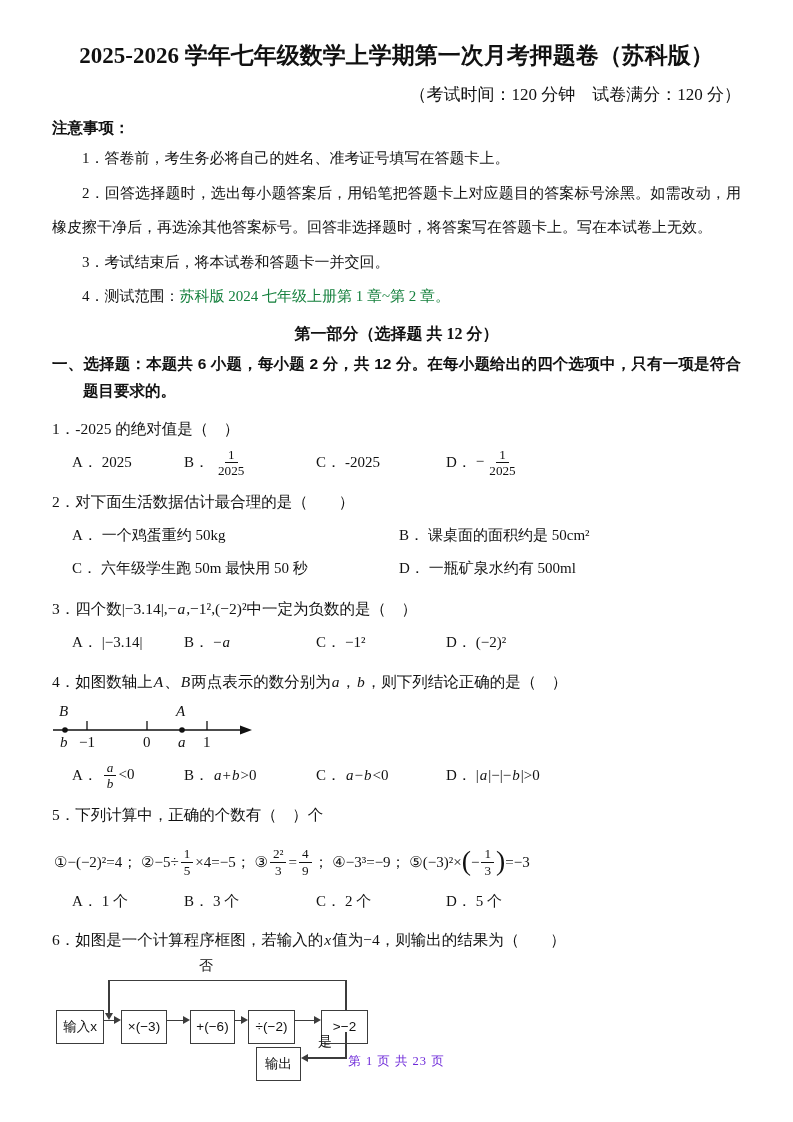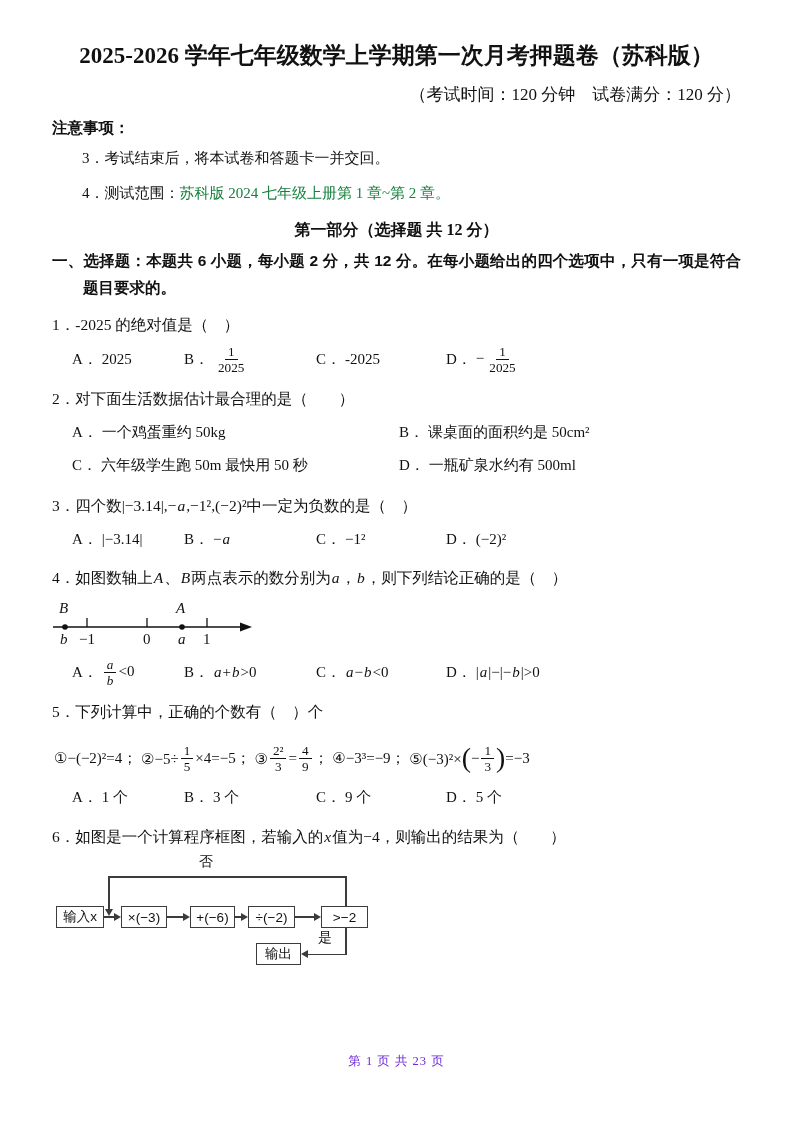--- a/index.html
+++ b/index.html
@@ -34,41 +34,43 @@
   .frac .den{padding:0 3px;}
   .bigp{font-size:1.85em;font-weight:400;line-height:1;position:relative;top:-1px;}
   .expr{display:flex;flex-wrap:wrap;align-items:center;margin:8px 0 0 2px;font-size:15px;min-height:44px;}
   
   .numline{margin:2px 0 0 0;}
   .numline text{font-family:"Liberation Serif","DejaVu Serif",serif;font-size:15px;fill:#111;}
   .numline .it{font-style:italic;}
   
   .flow{position:relative;width:340px;height:112px;margin:4px 0 0 2px;
     font-family:"Liberation Sans","DejaVu Sans",sans-serif;font-size:13.5px;}
-  .fbox{position:absolute;height:22px;border:1.5px solid #3c3c3c;box-sizing:border-box;
+  .fbox{position:absolute;height:34px;border:1.5px solid #3c3c3c;box-sizing:border-box;
     display:flex;align-items:center;justify-content:center;background:#fff;}
   .fline{position:absolute;background:#3c3c3c;}
   .h{height:1.5px;} .v{width:1.5px;}
   .arr{position:absolute;width:0;height:0;}
   .arr.right{border-left:7px solid #3c3c3c;border-top:4px solid transparent;border-bottom:4px solid transparent;}
   .arr.left{border-right:7px solid #3c3c3c;border-top:4px solid transparent;border-bottom:4px solid transparent;}
   .arr.down{border-top:7px solid #3c3c3c;border-left:4px solid transparent;border-right:4px solid transparent;}
   .flabel{position:absolute;font-size:14px;font-family:"Liberation Serif","DejaVu Serif",serif;}
   .footer{position:absolute;left:0;right:0;bottom:40px;text-align:center;font-size:12.5px;
     letter-spacing:1px;color:#6d28d9;}
 </style>
 </head>
 <body>
 
 <div class="page">
 
   <h1 class="title">2025-2026 学年七年级数学上学期第一次月考押题卷（苏科版）</h1>
   <p class="subtitle">（考试时间：120 分钟　试卷满分：120 分）</p>
 
   <p class="notice-heading">注意事项：</p>
+  <p class="notice-item">1．答卷前，考生务必将自己的姓名、准考证号填写在答题卡上。</p>
+  <p class="notice-item">2．回答选择题时，选出每小题答案后，用铅笔把答题卡上对应题目的答案标号涂黑。如需改动，用橡皮擦干净后，再选涂其他答案标号。回答非选择题时，将答案写在答题卡上。写在本试卷上无效。</p>
   <p class="notice-item">3．考试结束后，将本试卷和答题卡一并交回。</p>
   <p class="notice-item"><span>4．测试范围：</span><span class="red">苏科版 2024 七年级上册第 1 章~第 2 章。</span></p>
 
   <p class="section-heading">第一部分（选择题 共 12 分）</p>
   <p class="section-intro">一、选择题：本题共 6 小题，每小题 2 分，共 12 分。在每小题给出的四个选项中，只有一项是符合题目要求的。</p>
 
   <div class="q">
     <p class="q-title">
         <span class="mtxt">1．-2025 的绝对值是（　）</span>
       </p>
@@ -241,21 +243,21 @@
       <span class="opt">
           <span class="opt-label">A．</span>
           <span><span class="mtxt">1 个</span></span>
         </span>
       <span class="opt">
           <span class="opt-label">B．</span>
           <span><span class="mtxt">3 个</span></span>
         </span>
       <span class="opt">
           <span class="opt-label">C．</span>
-          <span><span class="mtxt">9 个</span></span>
+          <span><span class="mtxt">2 个</span></span>
         </span>
       <span class="opt">
           <span class="opt-label">D．</span>
           <span><span class="mtxt">5 个</span></span>
         </span>
     </div>
   </div>
 
   <div class="q">
     <p class="q-title">

